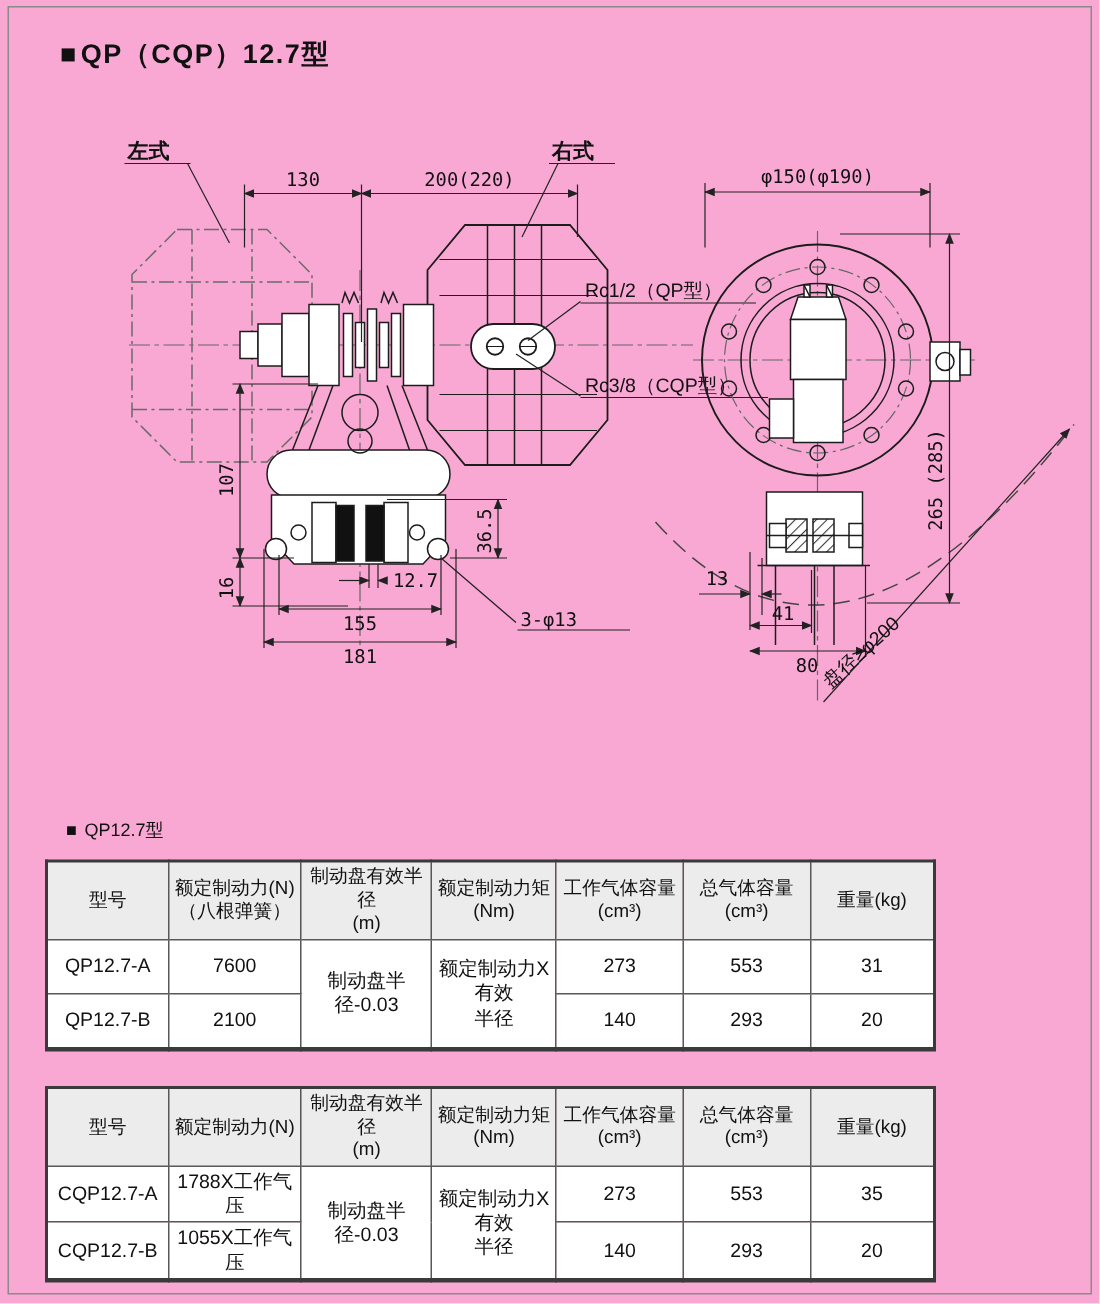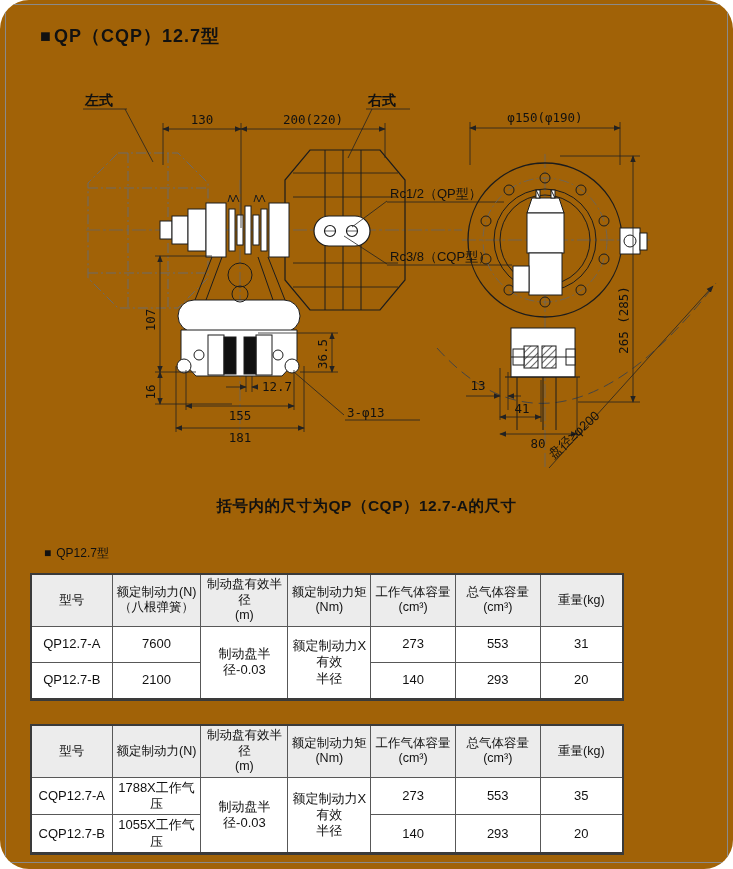--- a/index.html
+++ b/index.html
@@ -1,17 +1,17 @@
 <!DOCTYPE html>
 <html><head>
 <meta charset="utf-8">
 <style>
   html,body{margin:0;padding:0;background:#fff;}
-  .page{position:relative;width:733px;height:869px;background:#a16207;
-        font-family:"Liberation Sans",sans-serif;color:#111;overflow:hidden;border-radius:29px;}
+  .page{position:relative;width:733px;height:869px;background:#f9a8d4;
+        font-family:"Liberation Sans",sans-serif;color:#111;overflow:hidden;}
   .page-border{position:absolute;left:5px;top:4px;right:5px;bottom:6px;
         border:1.5px solid #8a8a8a;pointer-events:none;}
   .title-row{position:absolute;left:40px;top:24px;font-weight:bold;
         font-size:18px;letter-spacing:1px;}
   .title-row .bullet{font-size:18px;margin-right:2px;}
   .drawing-svg{position:absolute;left:0;top:70px;}
   .caption{position:absolute;left:0;top:496px;width:100%;text-align:center;
         font-weight:bold;font-size:15.5px;letter-spacing:.5px;}
   .section-heading{position:absolute;left:44px;font-weight:normal;font-size:12px;}
   .section-heading .bullet{margin-right:5px;}
@@ -253,21 +253,20 @@
     </g>
 
     <text class="dim" x="545" y="52" text-anchor="middle">φ150(φ190)</text>
     <text class="dim" x="628" y="250" text-anchor="middle" transform="rotate(-90 628 250)">265 (285)</text>
     <text class="dim" x="478" y="320" text-anchor="middle">13</text>
     <text class="dim" x="522" y="343" text-anchor="middle">41</text>
     <text class="dim" x="538" y="378" text-anchor="middle">80</text>
     <text class="cjk" x="577" y="368" text-anchor="middle" transform="rotate(-42 577 368)">盘径≥φ200</text>
   </svg>
 
-  <div class="caption">括号内的尺寸为QP（CQP）12.7-A的尺寸</div>
 
   <div class="section-heading" style="top:545px;">
     <span class="bullet">■</span><span>QP12.7型</span>
   </div>
   <table class="spec" style="top:573px;">
     <colgroup>
       <col style="width:13.7%">
         <col style="width:15%">
         <col style="width:14.7%">
       <col style="width:14%">

